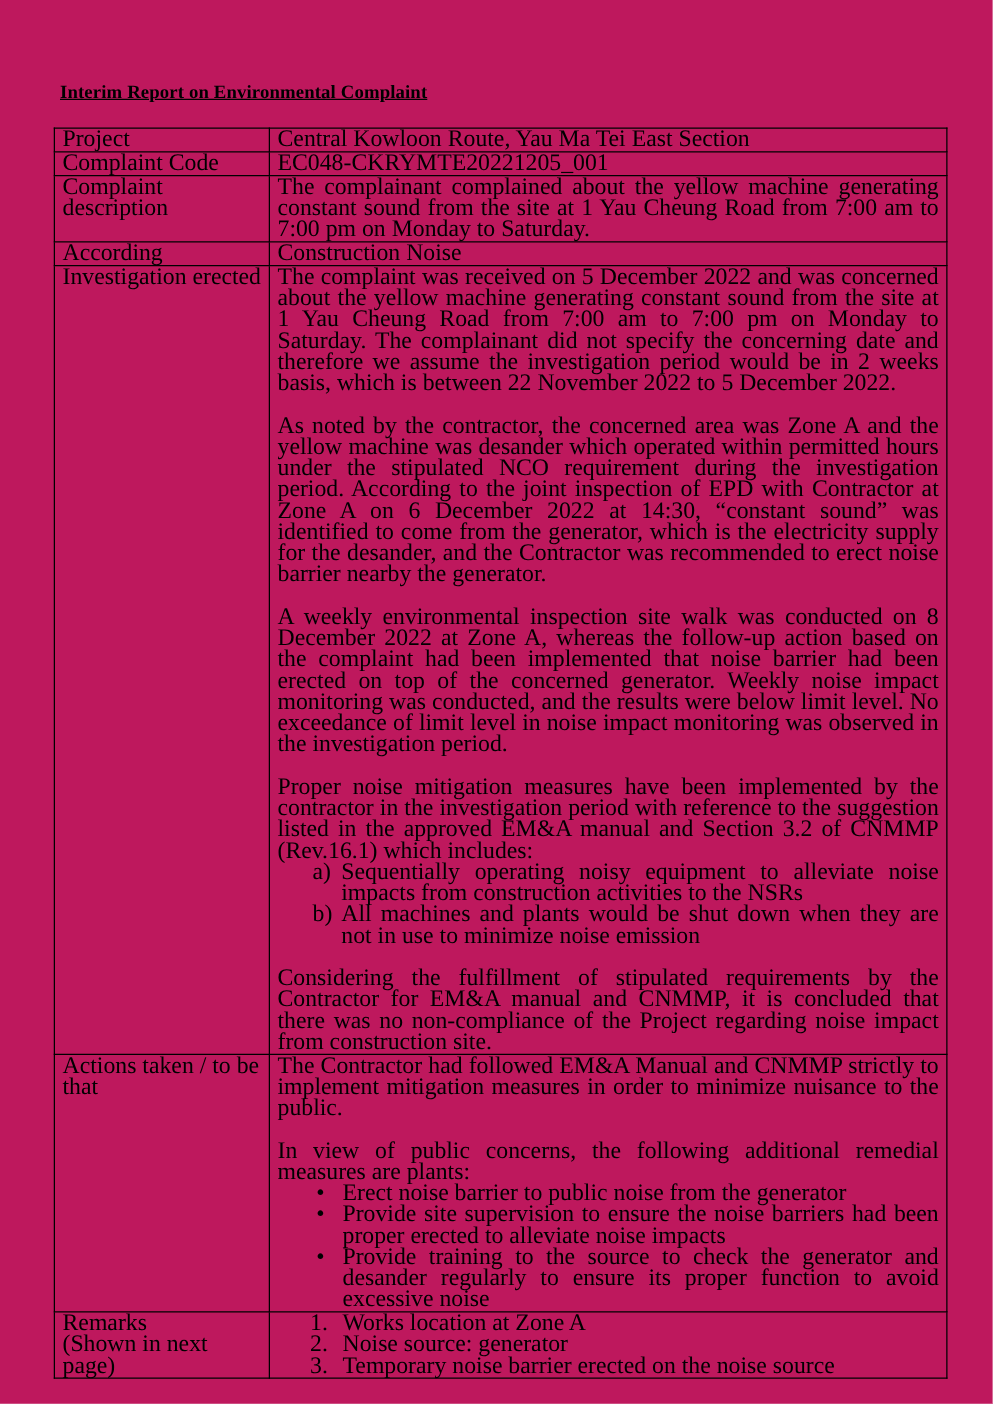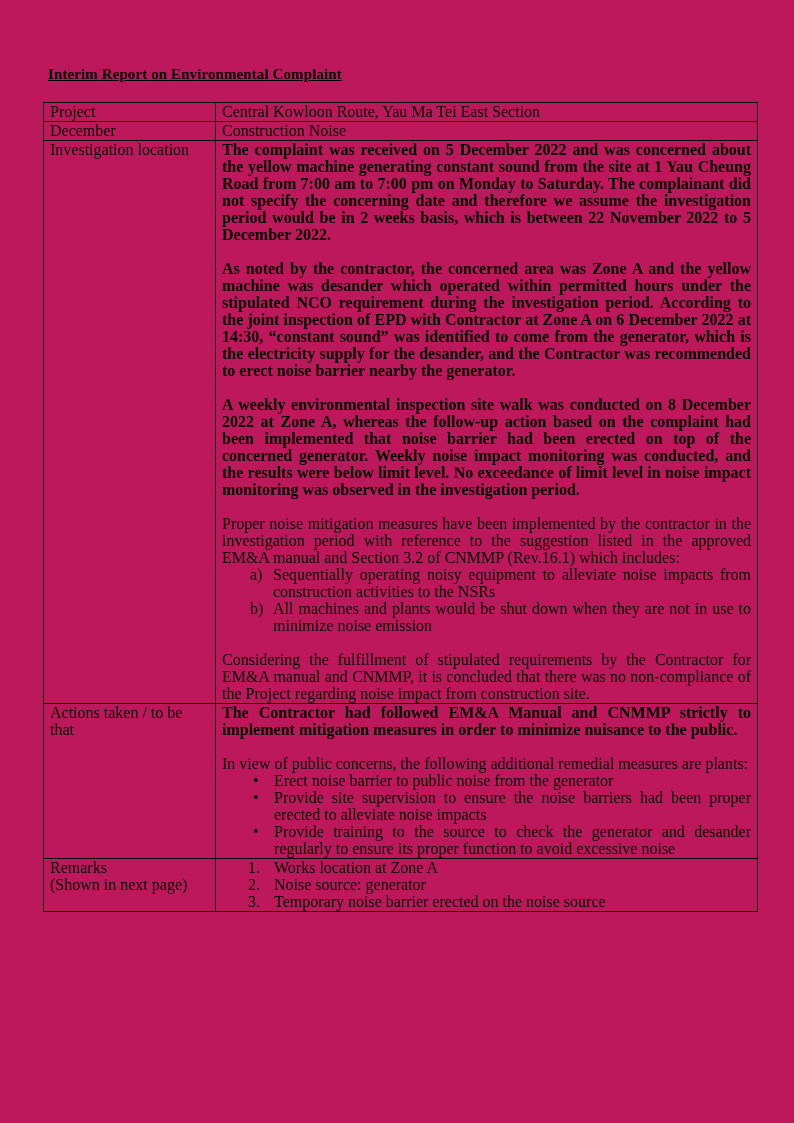--- a/index.html
+++ b/index.html
@@ -27,40 +27,40 @@
     text-decoration: underline;
     letter-spacing: 0.1px;
   }
   table.report {
     position: absolute;
     left: 43px;
     top: 102px;
     width: 715px;
     border-collapse: collapse;
     table-layout: fixed;
-    font-size: 16px;
+    font-size: 19px;
     line-height: 17px;
   }
   table.report td {
     border: 1px solid #000000;
     vertical-align: top;
     padding: 0px 6px 1px 6px;
   }
   td.label-cell {
     width: 172px;
     padding-left: 6px;
     text-align: left;
   }
   td.value-cell {
     text-align: justify;
     padding-left: 7px;
     padding-right: 7px;
   }
   .para { margin: 0; text-align: justify; }
-  .para.gap { margin-bottom: 17px; font-weight: bold; }
+  .para.gap { margin-bottom: 17px; }
   .list-item { display: flex; }
   .list-item .li-text { flex: 1 1 auto; text-align: justify; }
   .list-item .li-marker { flex: 0 0 auto; }
   .alpha-item .li-marker { margin-left: 28px; width: 23px; }
   .bullet-item .li-marker { margin-left: 31px; width: 21px; }
   .num-item .li-marker { margin-left: 26px; width: 26px; }
   .gap-after { margin-bottom: 17px; }
 </style>
 </head>
 <body>
@@ -74,29 +74,37 @@
       <col style="width:172px">
       <col>
     </colgroup>
     <tbody>
 
       <tr>
         <td class="label-cell">Project</td>
         <td class="value-cell">Central Kowloon Route, Yau Ma Tei East Section</td>
       </tr>
 
-
+      <tr>
+        <td class="label-cell">Complaint Code</td>
+        <td class="value-cell">EC048-CKRYMTE20221205_001</td>
+      </tr>
 
       <tr>
-        <td class="label-cell">December</td>
+        <td class="label-cell">Complaint description</td>
+        <td class="value-cell">The complainant complained about the yellow machine generating constant sound from the site at 1 Yau Cheung Road from 7:00 am to 7:00 pm on Monday to Saturday.</td>
+      </tr>
+
+      <tr>
+        <td class="label-cell">According</td>
         <td class="value-cell">Construction Noise</td>
       </tr>
 
       <tr>
-        <td class="label-cell">Investigation location</td>
+        <td class="label-cell">Investigation erected</td>
         <td class="value-cell">
           <p class="para gap">The complaint was received on 5 December 2022 and was concerned about the yellow machine generating constant sound from the site at 1 Yau Cheung Road from 7:00 am to 7:00 pm on Monday to Saturday. The complainant did not specify the concerning date and therefore we assume the investigation period would be in 2 weeks basis, which is between 22 November 2022 to 5 December 2022.</p>
           <p class="para gap">As noted by the contractor, the concerned area was Zone A and the yellow machine was desander which operated within permitted hours under the stipulated NCO requirement during the investigation period. According to the joint inspection of EPD with Contractor at Zone A on 6 December 2022 at 14:30, “constant sound” was identified to come from the generator, which is the electricity supply for the desander, and the Contractor was recommended to erect noise barrier nearby the generator.</p>
           <p class="para gap">A weekly environmental inspection site walk was conducted on 8 December 2022 at Zone A, whereas the follow-up action based on the complaint had been implemented that noise barrier had been erected on top of the concerned generator. Weekly noise impact monitoring was conducted, and the results were below limit level. No exceedance of limit level in noise impact monitoring was observed in the investigation period.</p>
           <p class="para">Proper noise mitigation measures have been implemented by the contractor in the investigation period with reference to the suggestion listed in the approved EM&amp;A manual and Section 3.2 of CNMMP (Rev.16.1) which includes:</p>
           <div class="list-item alpha-item">
             <span class="li-marker">a)</span>
             <span class="li-text">Sequentially operating noisy equipment to alleviate noise impacts from construction activities to the NSRs</span>
           </div>
           <div class="list-item alpha-item gap-after">

